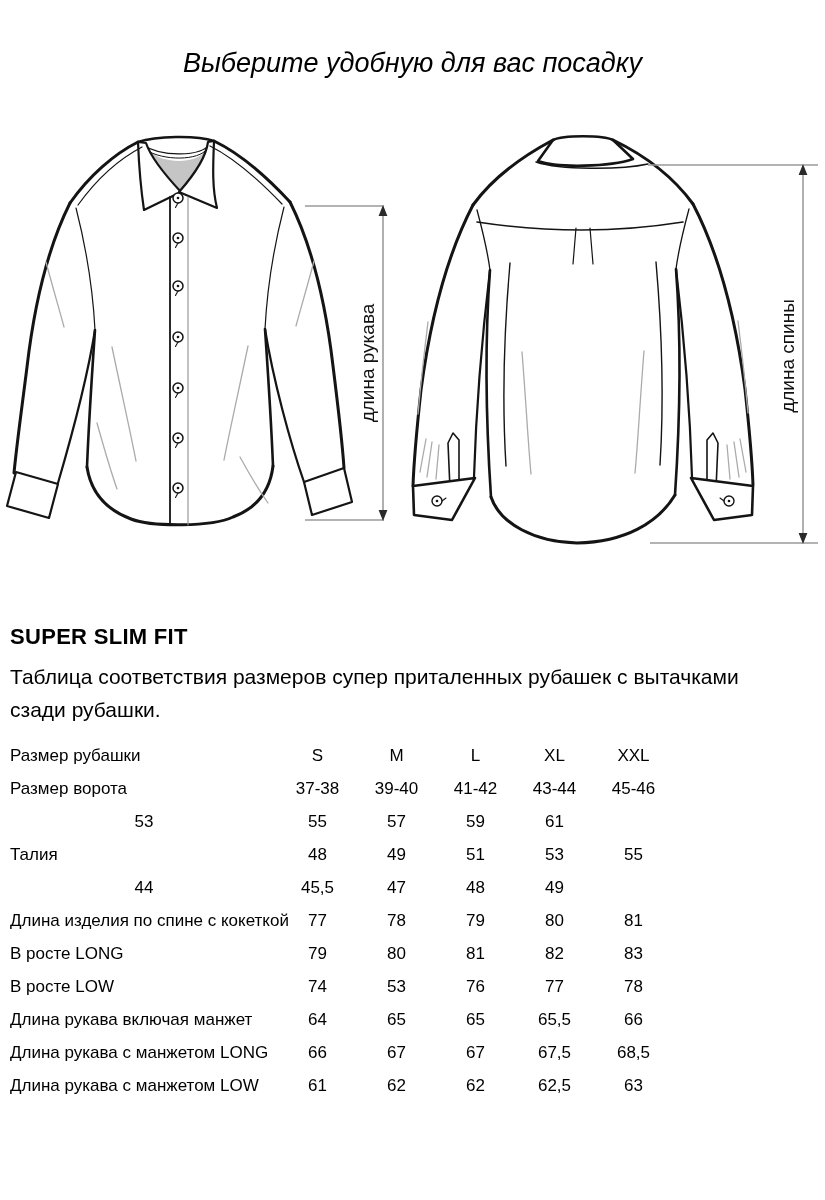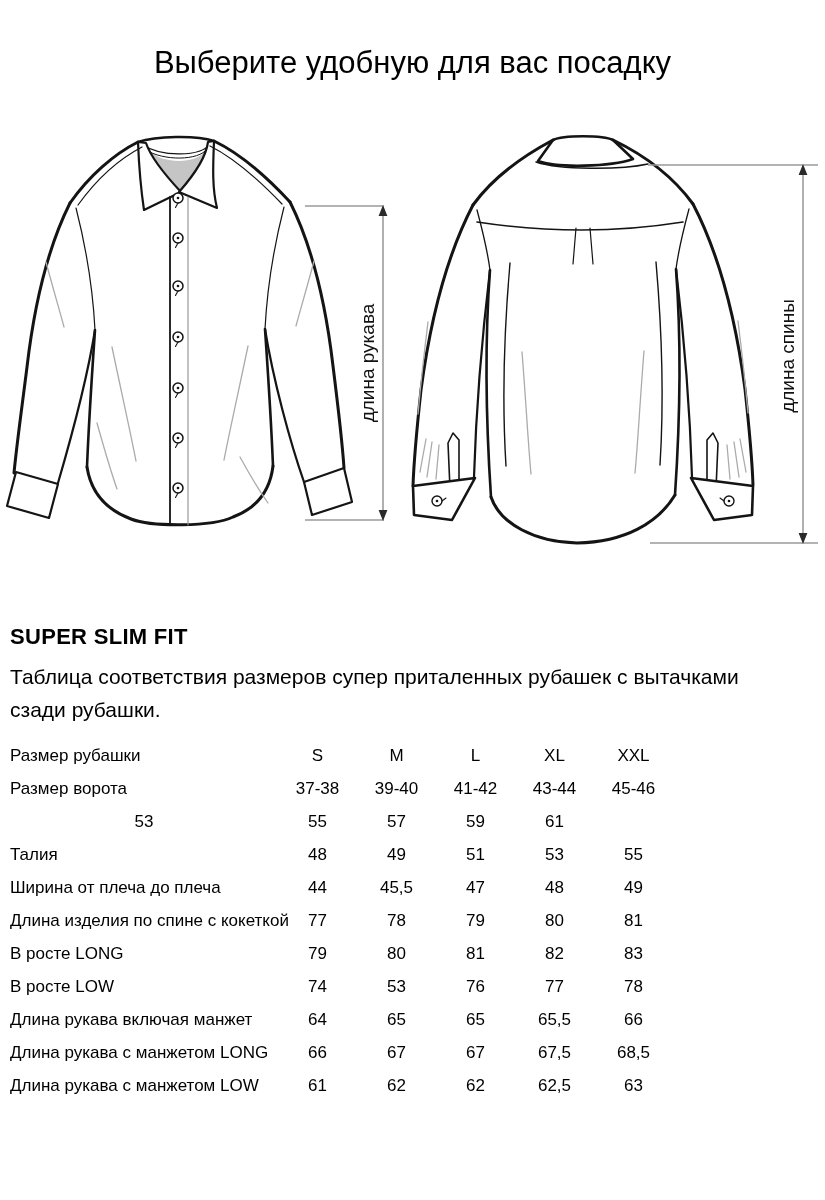--- a/index.html
+++ b/index.html
@@ -2,21 +2,21 @@
 <html><head>
 <meta charset="utf-8">
 <style>
   html,body{margin:0;padding:0;background:#ffffff;}
   body{
     width:825px;height:1200px;position:relative;overflow:hidden;
     font-family:"Liberation Sans","DejaVu Sans",sans-serif;color:#000;
   }
   .page-title{
     position:absolute;top:46px;left:0;width:825px;text-align:center;
-    font-size:31px;line-height:34px;color:#000;
+    font-size:27px;line-height:34px;color:#000;font-style:italic;
   }
   .illustration{position:absolute;top:112px;left:0;}
   .section-heading{
     position:absolute;top:624px;left:10px;
     font-size:22px;font-weight:bold;letter-spacing:0.3px;
   }
   .section-desc{
     position:absolute;top:660px;left:10px;max-width:782px;
     font-size:21px;line-height:33px;
   }
@@ -228,21 +228,20 @@
   </div>
   <div class="trow">
     <div class="tlabel">Талия</div>
     <div class="tcell">48</div>
     <div class="tcell">49</div>
     <div class="tcell">51</div>
     <div class="tcell">53</div>
     <div class="tcell">55</div>
   </div>
   <div class="trow">
-    <div class="tlabel">Ширина от плеча до плеча</div>
     <div class="tcell">44</div>
     <div class="tcell">45,5</div>
     <div class="tcell">47</div>
     <div class="tcell">48</div>
     <div class="tcell">49</div>
   </div>
   <div class="trow">
     <div class="tlabel">Длина изделия по спине с кокеткой</div>
     <div class="tcell">77</div>
     <div class="tcell">78</div>

